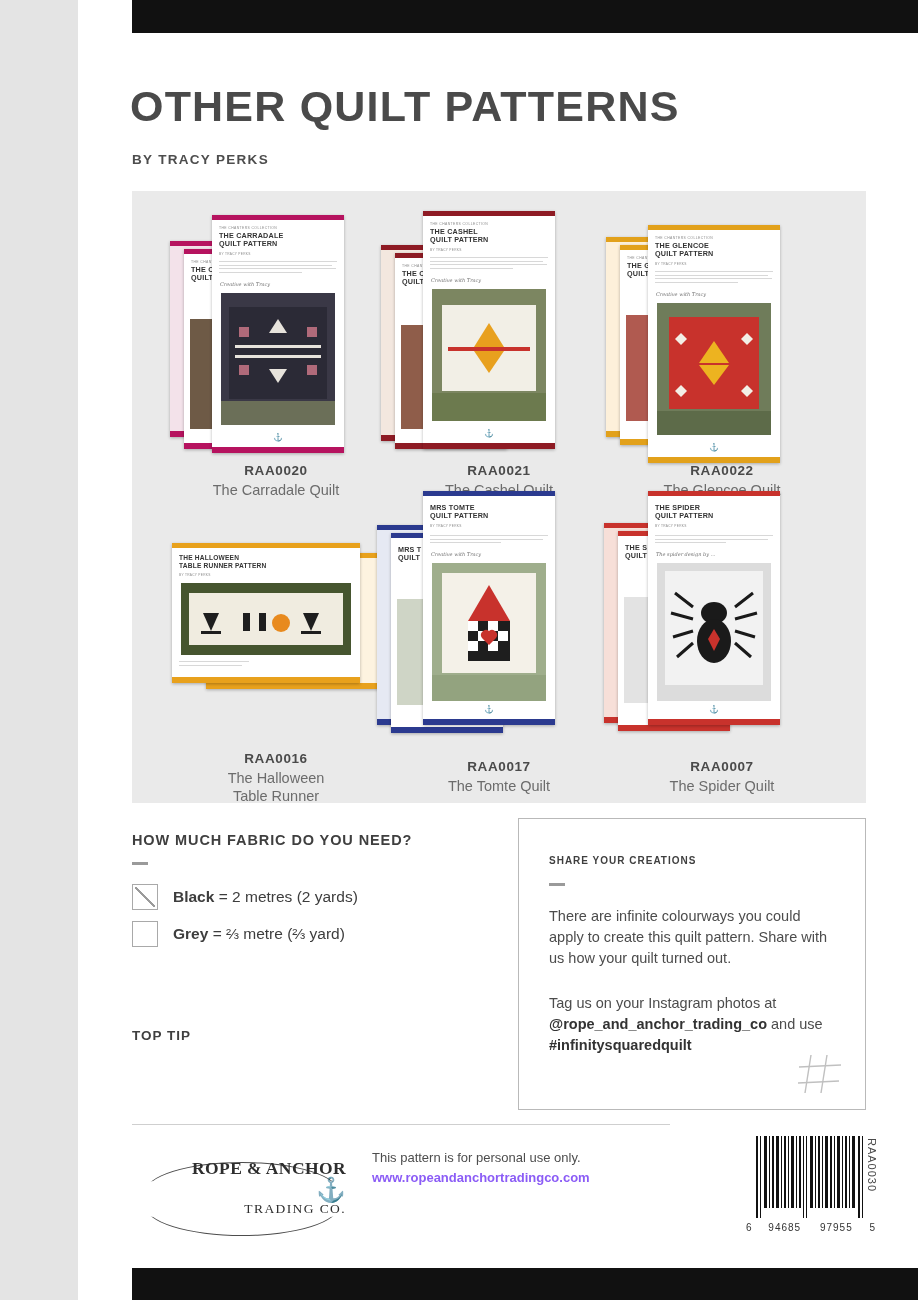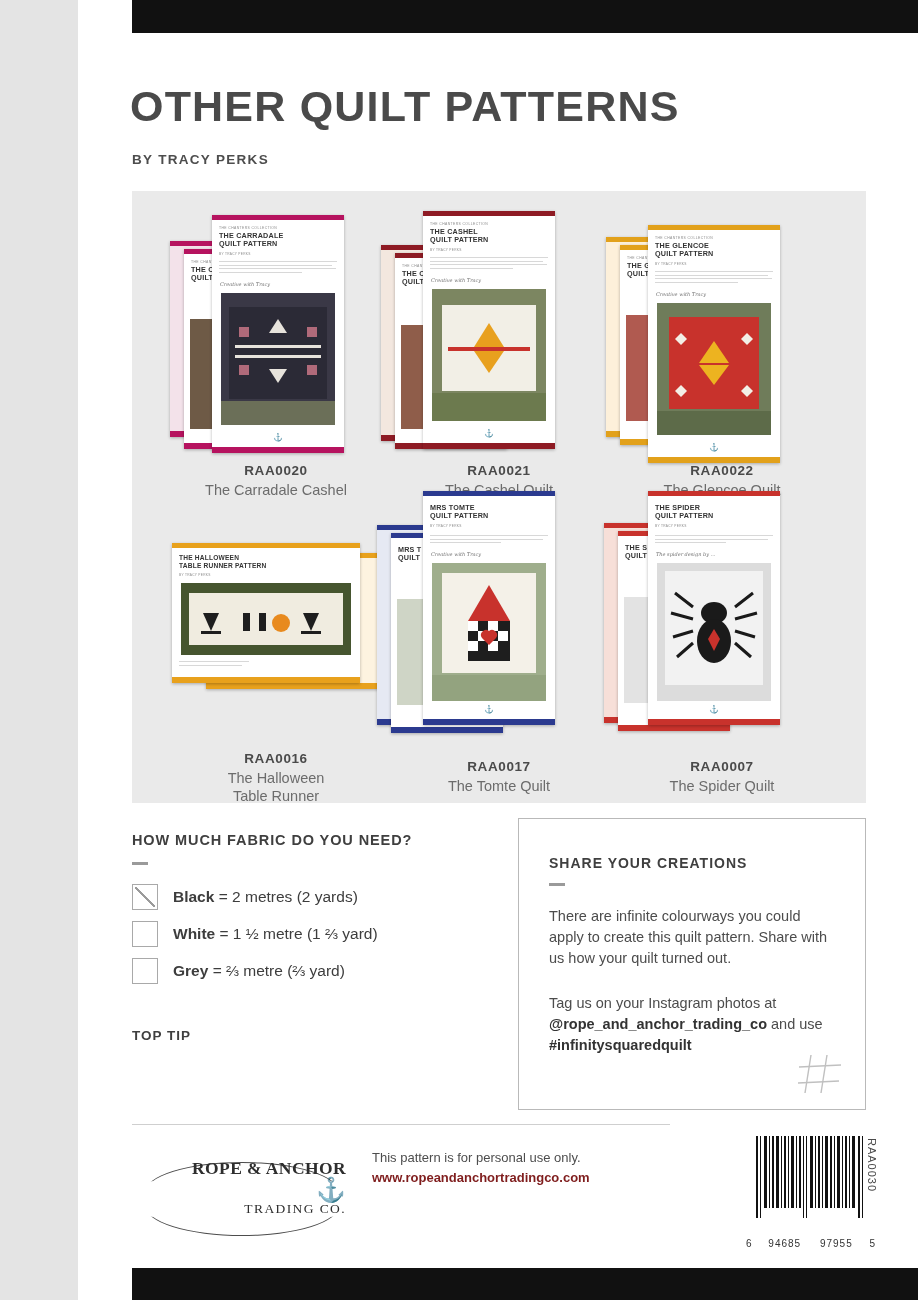--- a/index.html
+++ b/index.html
@@ -107,21 +107,21 @@
     position:absolute; left:54px; top:1049px; width: 400px;
     font-size:14.5px; font-weight:bold; color:#3a3a3a; line-height:19px;
   }
 
   .share-box {
     position:absolute; left:440px; top:818px;
     width:348px; height:292px; border:1px solid #b9b9b9;
   }
   .share-h {
     position:absolute; left:30px; top:36px;
-    font-size:14px; font-weight:bold; letter-spacing:1px; color:#3f3f3f;
+    font-size:10px; font-weight:bold; letter-spacing:1px; color:#3f3f3f;
   }
   .share-dash { position:absolute; left:30px; top:64px; width:16px; height:3px; background:#9a9a9a; }
   .share-p1 {
     position:absolute; left:30px; top:87px; width:290px;
     font-size:14.5px; color:#4c4c4c; line-height:21px;
   }
   .share-p2 {
     position:absolute; left:30px; top:174px; width:300px;
     font-size:14.5px; color:#4c4c4c; line-height:21px;
   }
@@ -139,25 +139,25 @@
   .logo .anch { font-size:24px; color:#2e2e2e; line-height:22px; }
   .logo .l2 { font-size:13.5px; color:#2e2e2e; letter-spacing:1.4px; font-family:"Liberation Serif", serif; }
   .logo .ring {
     position:absolute; left:6px; top:4px; width:196px; height:74px;
     border:1.4px solid #2e2e2e; border-radius:50%/42%;
     clip-path: polygon(0 0,100% 0,100% 26%,86% 26%,86% 74%,100% 74%,100% 100%,0 100%,0 74%,14% 74%,14% 26%,0 26%);
     opacity:.85;
   }
 
   .legal { position:absolute; left:294px; top:1148px; width:300px; font-size:13px; color:#4d4d4d; line-height:20px; }
-  .legal .w { font-weight:bold; color:#7f1d1d; }
+  .legal .w { font-weight:bold; color:#8b5cf6; }
 
   .barcode { position:absolute; left:676px; top:1136px; width:112px; height:82px; }
   .barcode svg { display:block; }
-  .bc-digits { position:absolute; left:668px; top:1222px; width:130px; font-size:10px; color:#333;margin-top:16px; }
+  .bc-digits { position:absolute; left:668px; top:1222px; width:130px; font-size:10px; color:#333; }
   .bc-side { position:absolute; left:788px; top:1138px; font-size:11px; color:#4a4a4a;
              writing-mode: vertical-rl; letter-spacing:1px;}
 </style>
 </head>
 <body>
 
 <div class="page">
   <div class="left-gutter"></div>
   <div class="sheet">
     <div class="bar-top"></div>
@@ -216,21 +216,21 @@
                   <rect x="86" y="72" width="10" height="10"></rect>
                 </g>
                 <rect x="0" y="108" width="114" height="24" fill="#6b6f58"></rect>
               </svg>
             </div>
             <div class="anchor">⚓</div>
             <div class="footbar" style="background:#b6135f;"></div>
           </div>
         </div>
         <div class="cap-code">RAA0020</div>
-        <div class="cap-name">The Carradale Cashel</div>
+        <div class="cap-name">The Carradale Quilt</div>
       </div>
 
       <div class="cell" style="left:245px; top:14px;">
         <div class="stack">
           <div class="bk" style="left:4px; top:40px; width:108px; height:196px; background:#f3e7df;">
             <div class="topbar" style="background:#8e1b24;"></div>
             <div class="footbar" style="background:#8e1b24;"></div>
           </div>
           <div class="bk" style="left:18px; top:48px; width:112px; height:196px; background:#ffffff;">
             <div class="topbar" style="background:#8e1b24;"></div>
@@ -466,26 +466,20 @@
       </div>
     </div>
 
     <div class="fabric-h">HOW MUCH FABRIC DO YOU NEED?</div>
     <div class="dash"></div>
     <div class="fabric-list">
       <div class="fabric-row">
         <span class="swatch checked"></span>
         <span class="fabric-txt">
           <b>Black</b><span> = 2 metres (2 yards)</span>
-        </span>
-      </div>
-      <div class="fabric-row">
-        <span class="swatch"></span>
-        <span class="fabric-txt">
-          <b>White</b><span> = 1 ½ metre (1 ⅔ yard)</span>
         </span>
       </div>
       <div class="fabric-row">
         <span class="swatch"></span>
         <span class="fabric-txt">
           <b>Grey</b><span> = ⅔ metre (⅔ yard)</span>
         </span>
       </div>
     </div>
 

